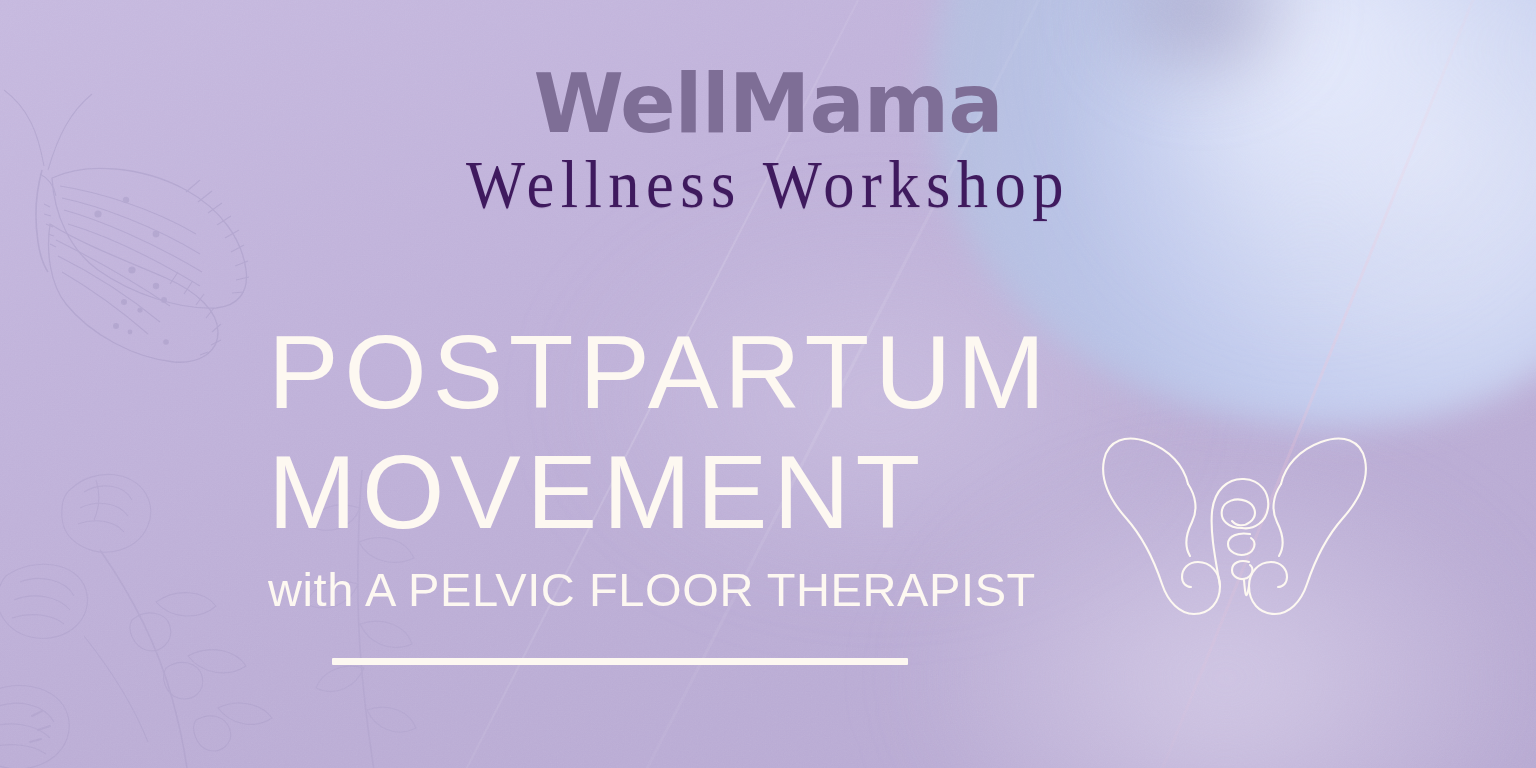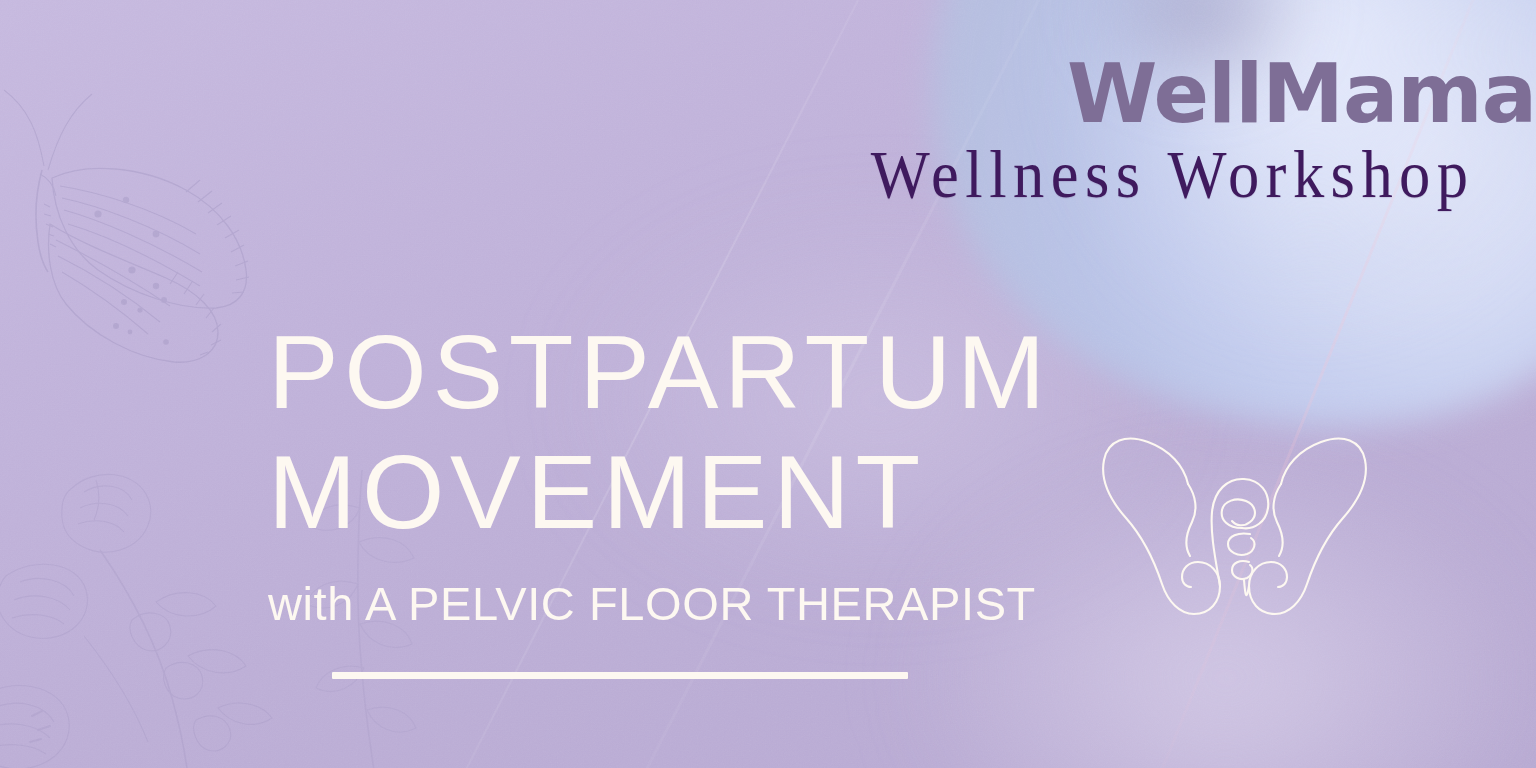--- a/index.html
+++ b/index.html
@@ -91,22 +91,22 @@
   .grain {
     inset:0; width:1536px; height:768px;
     opacity:.20; mix-blend-mode:overlay;
   }
 
   
 
   #content { position:absolute; inset:0; }
 
   .brand-block {
-    position:absolute; top:54px; left:0; width:1536px;
-    text-align:right;
+    position:absolute; top:64px; left:0; width:1536px;
+    text-align:center;
   }
   .brand-name {
     font-family:"DejaVu Sans", sans-serif;
     font-weight:700;
     font-size:82px;
     line-height:.98;
     color:#7E6E96;
     letter-spacing:-1px;
   }
   .brand-sub {
@@ -136,21 +136,21 @@
     transform:scaleX(1.02);
     transform-origin:left center;
   }
   .subhead {
     font-family:"Liberation Sans", sans-serif;
     font-weight:300;
     font-size:47px;
     line-height:60px;
     color:#FDF8F1;
     letter-spacing:.6px;
-    margin-top:22px;
+    margin-top:8px;
     white-space:nowrap;
   }
   .divider {
     margin-top:38px;
     margin-left:64px;
     width:576px; height:7px;
     background:#FDF8F1;
     border-radius:1px;
   }
 

